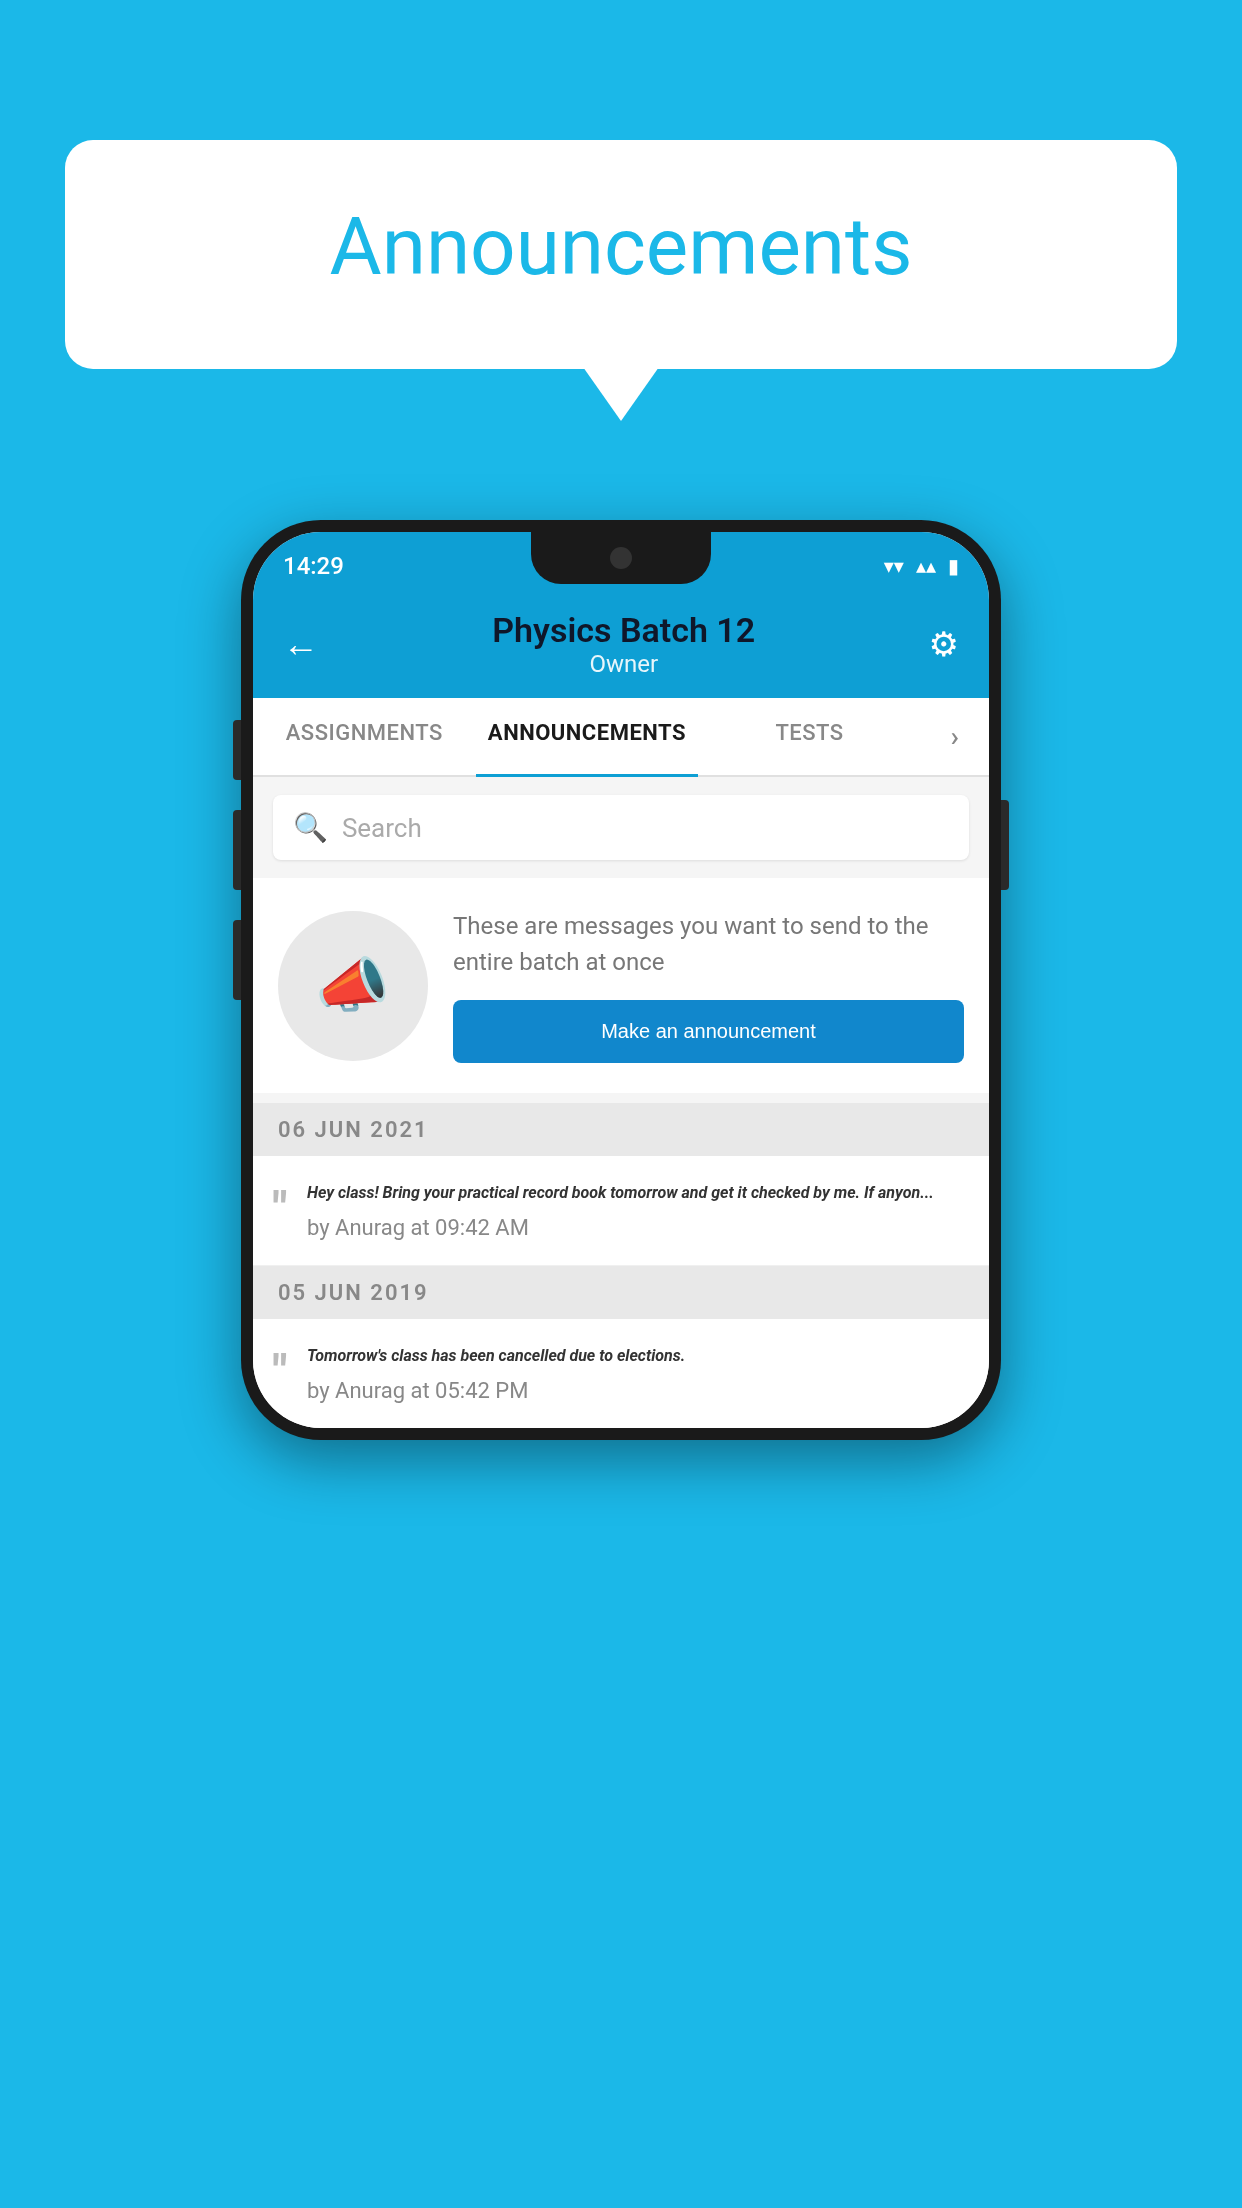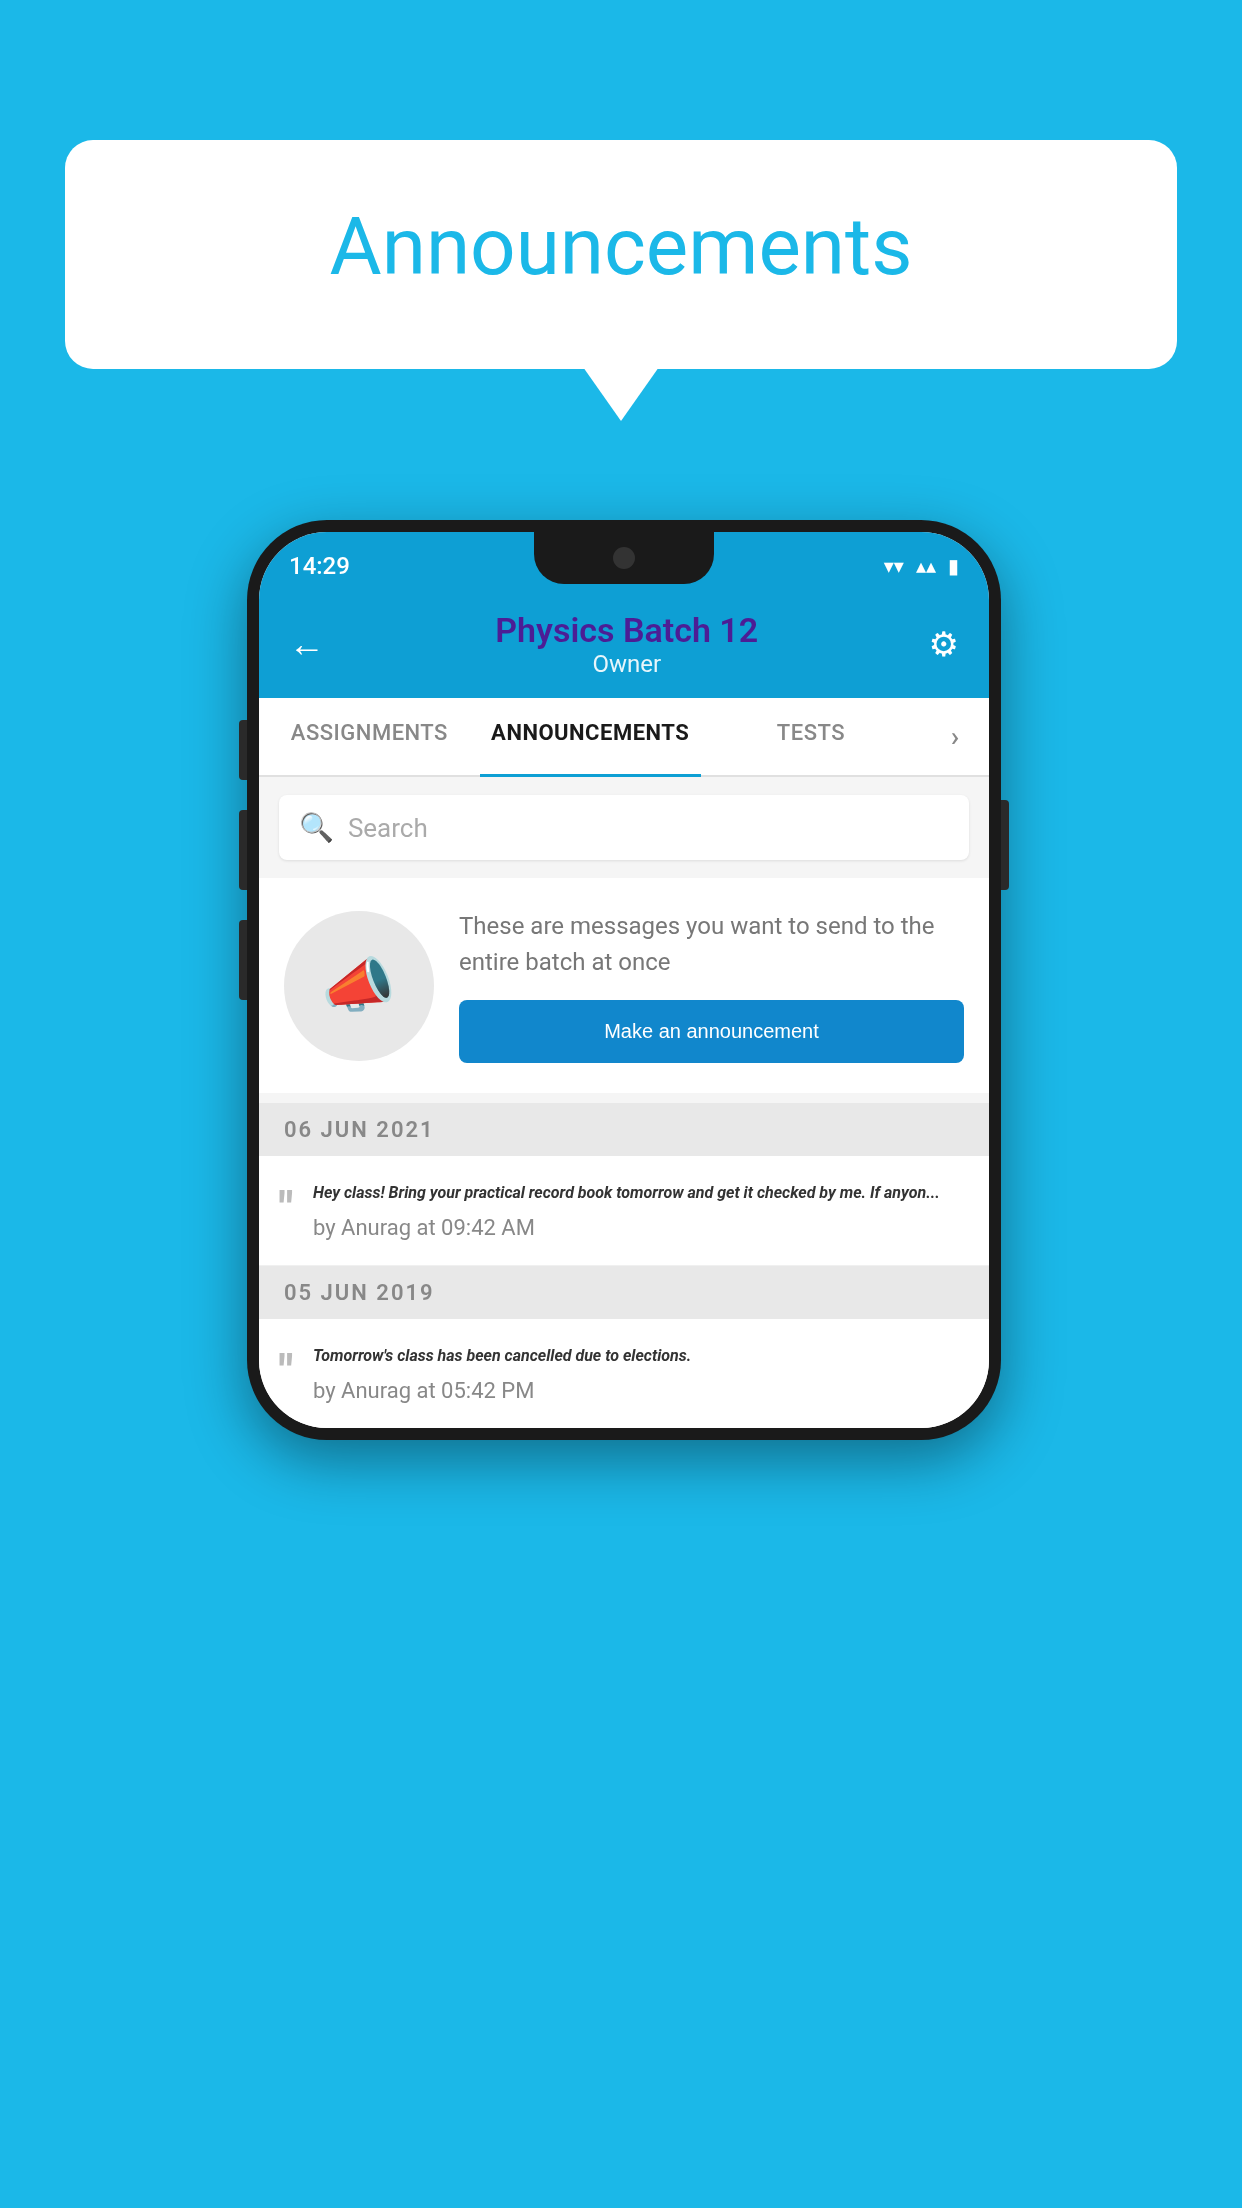--- a/index.html
+++ b/index.html
@@ -63,21 +63,20 @@
       transform: translateX(-50%);
       width: 760px;
     }
 
     .phone {
       background: #1a1a1a;
       border-radius: 80px;
       padding: 12px;
       position: relative;
       box-shadow: 0 20px 60px rgba(0,0,0,0.4);
-      margin-left: 6px;
     }
 
     
     .phone-notch {
       position: absolute;
       top: 12px;
       left: 50%;
       transform: translateX(-50%);
       width: 180px;
       height: 52px;
@@ -186,21 +185,21 @@
       color: white;
       font-size: 36px;
       cursor: pointer;
     }
 
     .app-bar-center {
       text-align: center;
     }
 
     .app-bar-title {
-      color: #4c1d95;
+      color: #0f172a;
       font-size: 34px;
       font-weight: 600;
     }
 
     .app-bar-subtitle {
       color: rgba(255,255,255,0.9);
       font-size: 24px;
     }
 
     .app-bar-gear {

